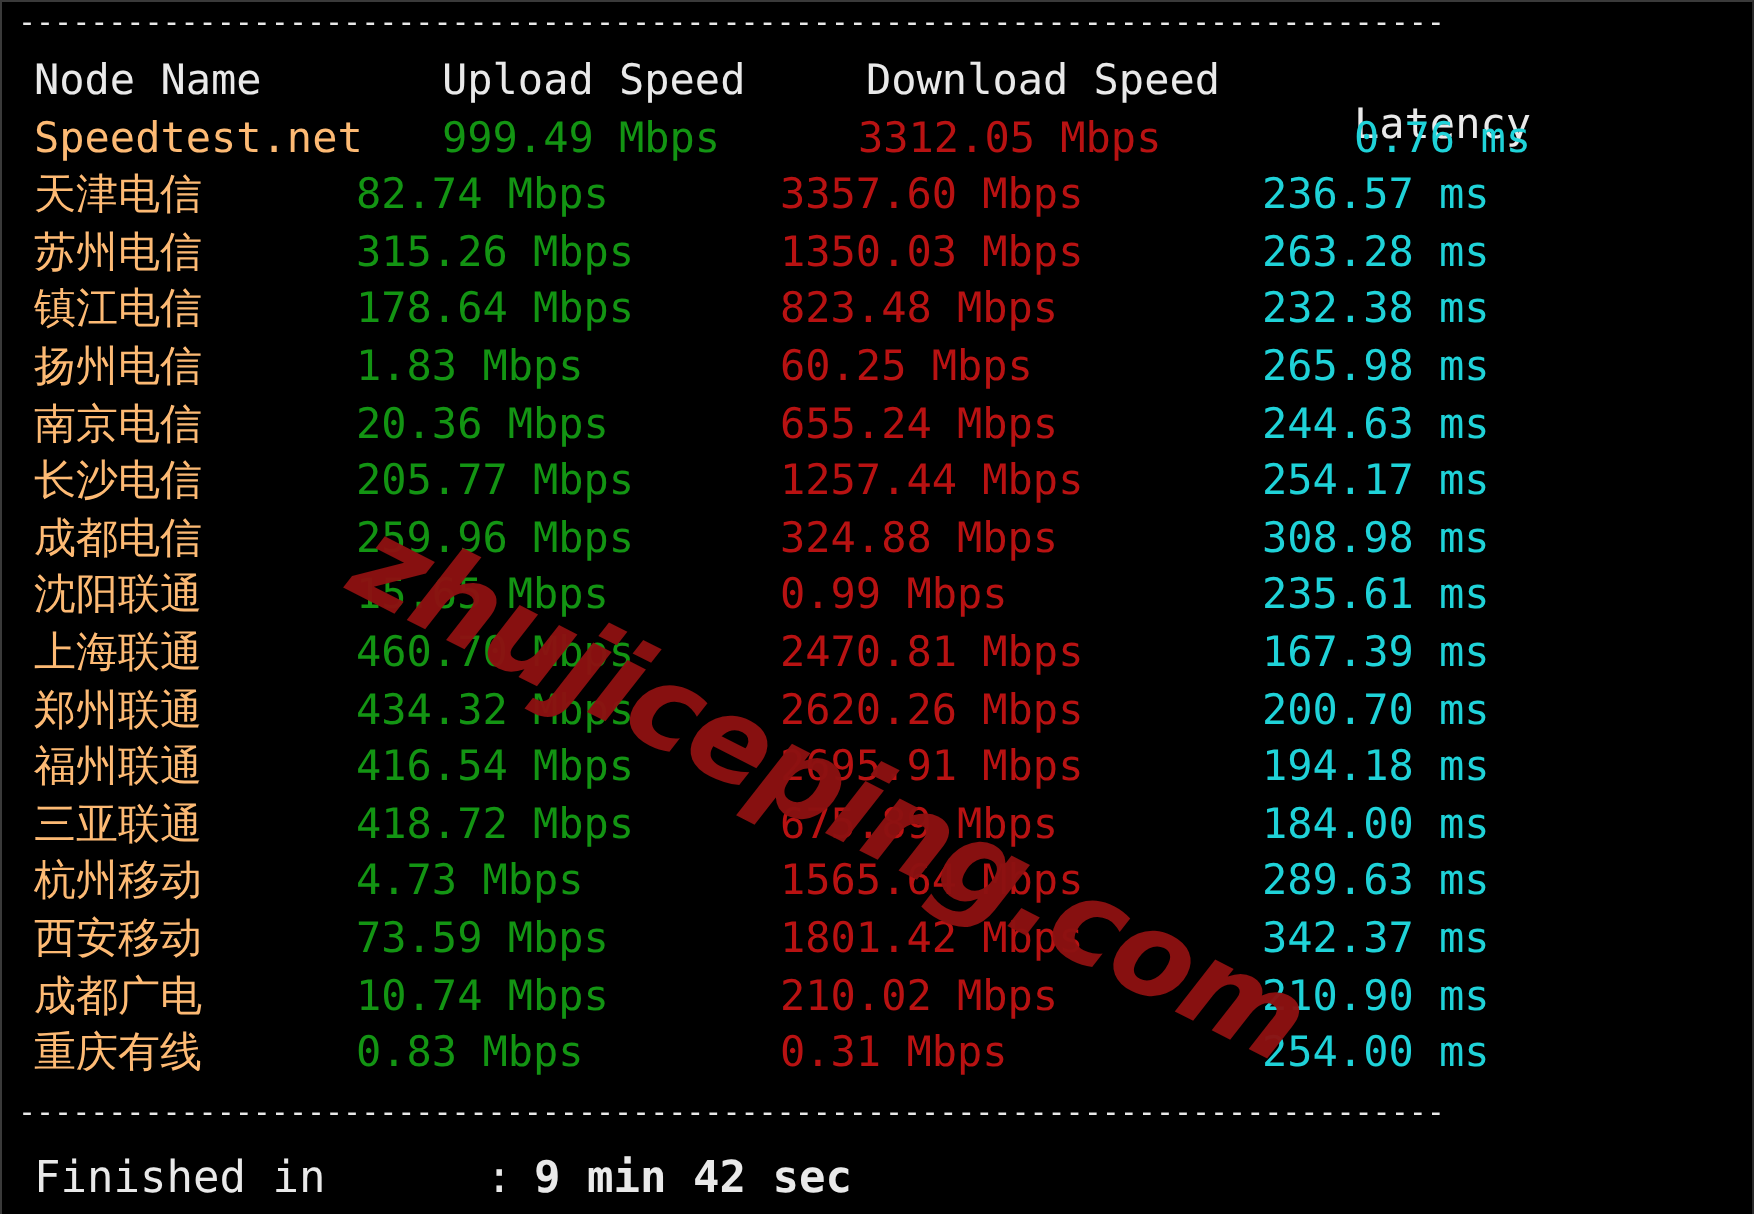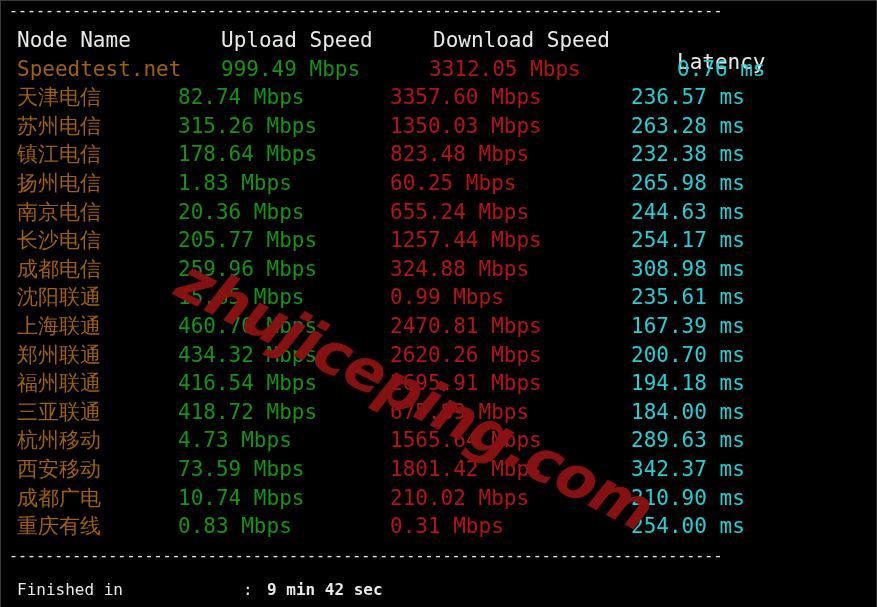--- a/index.html
+++ b/index.html
@@ -59,38 +59,38 @@
   .row.hero .c-up   { left: 220px; }
   .row.hero .c-down { left: 428px; }
   .row.hero .c-lat  { left: 676px; }
 
   .header .cell { color: #e9e9e9; }
   .header .c-node { left: 16px; }
   .header .c-up   { left: 220px; }
   .header .c-down { left: 432px; }
   .header .c-lat  { left: 676px; margin-top: 22px; }
 
-  .v-node { color: #a16207; }
+  .v-node { color: #fdba74; }
   .v-up   { color: #139413; }
   .v-down { color: #b81212; }
   .v-lat  { color: #1fd2d8; text-align: right; }
 
   .header-block { margin-top: 6px; }
 
   .summary { margin-top: 10px; }
   .sum-row {
     position: relative;
     height: 29px;
     white-space: nowrap;
   }
   .sum-cell {
     position: absolute;
     top: 0;
     line-height: 29px;
-    font-size: 16px;
+    font-size: 22px;
     color: #e9e9e9;
     white-space: pre;
     font-family: "DejaVu Sans Mono", "Liberation Mono", monospace;
   }
   .s-label { left: 16px; }
   .s-colon { left: 242px; }
   .s-value { left: 266px; font-weight: bold; }
 
   #watermark {
     position: absolute;

